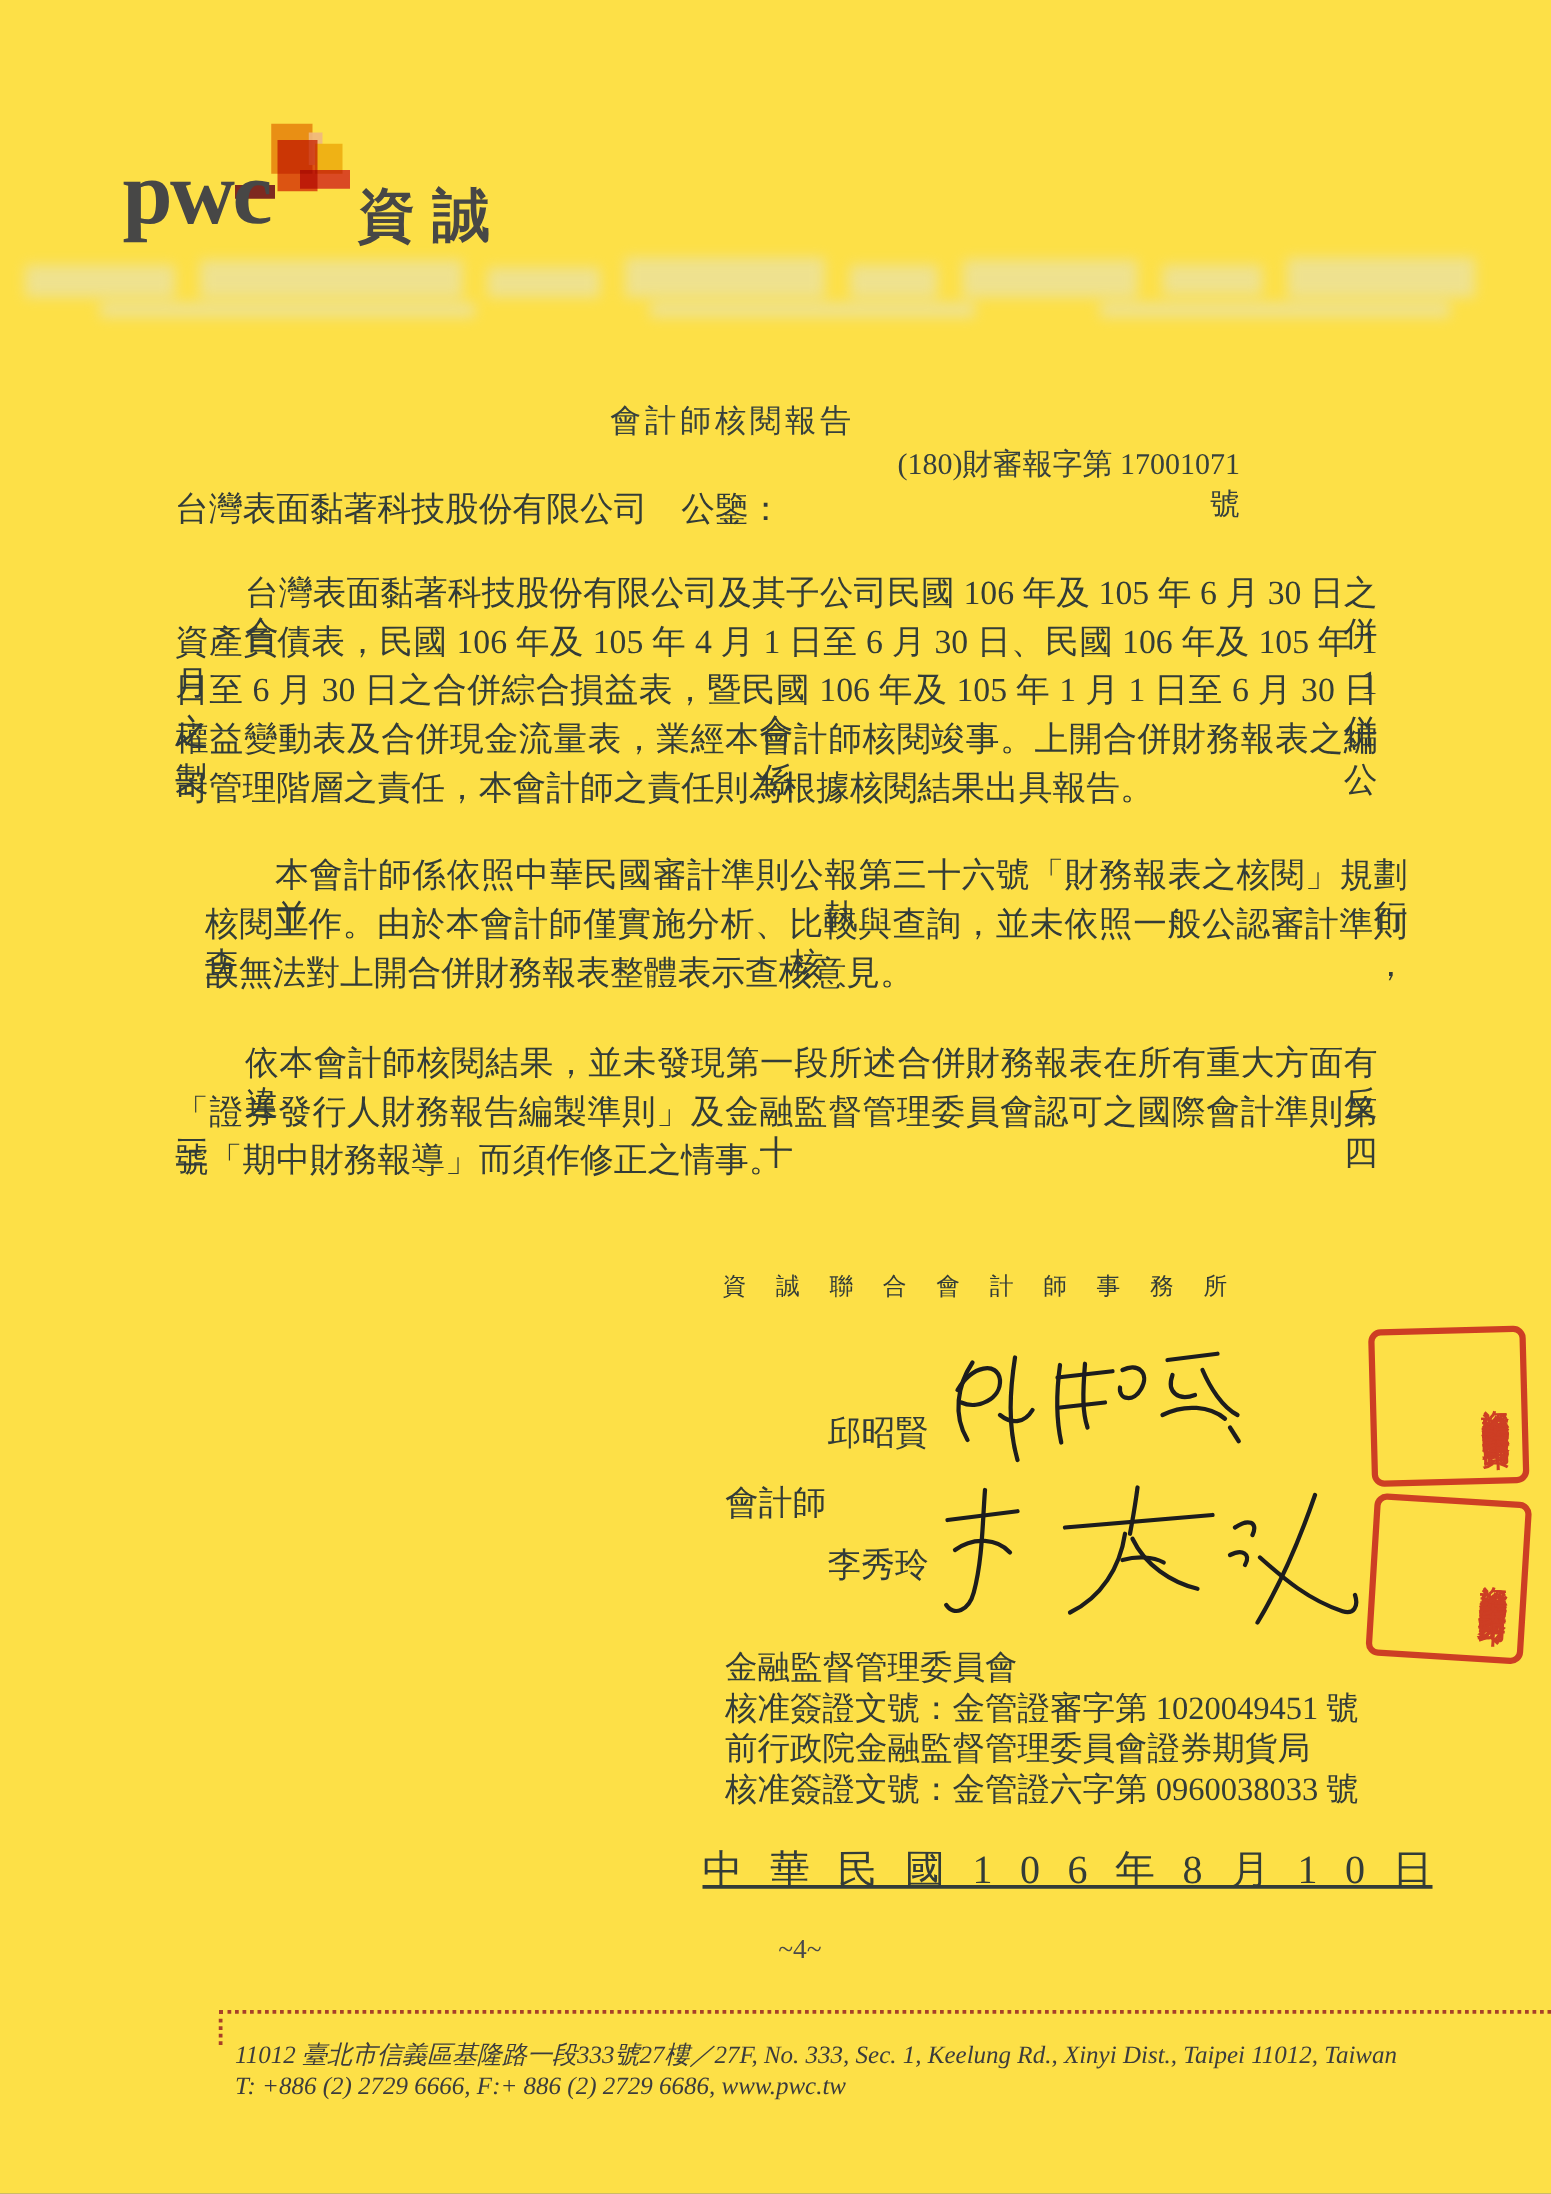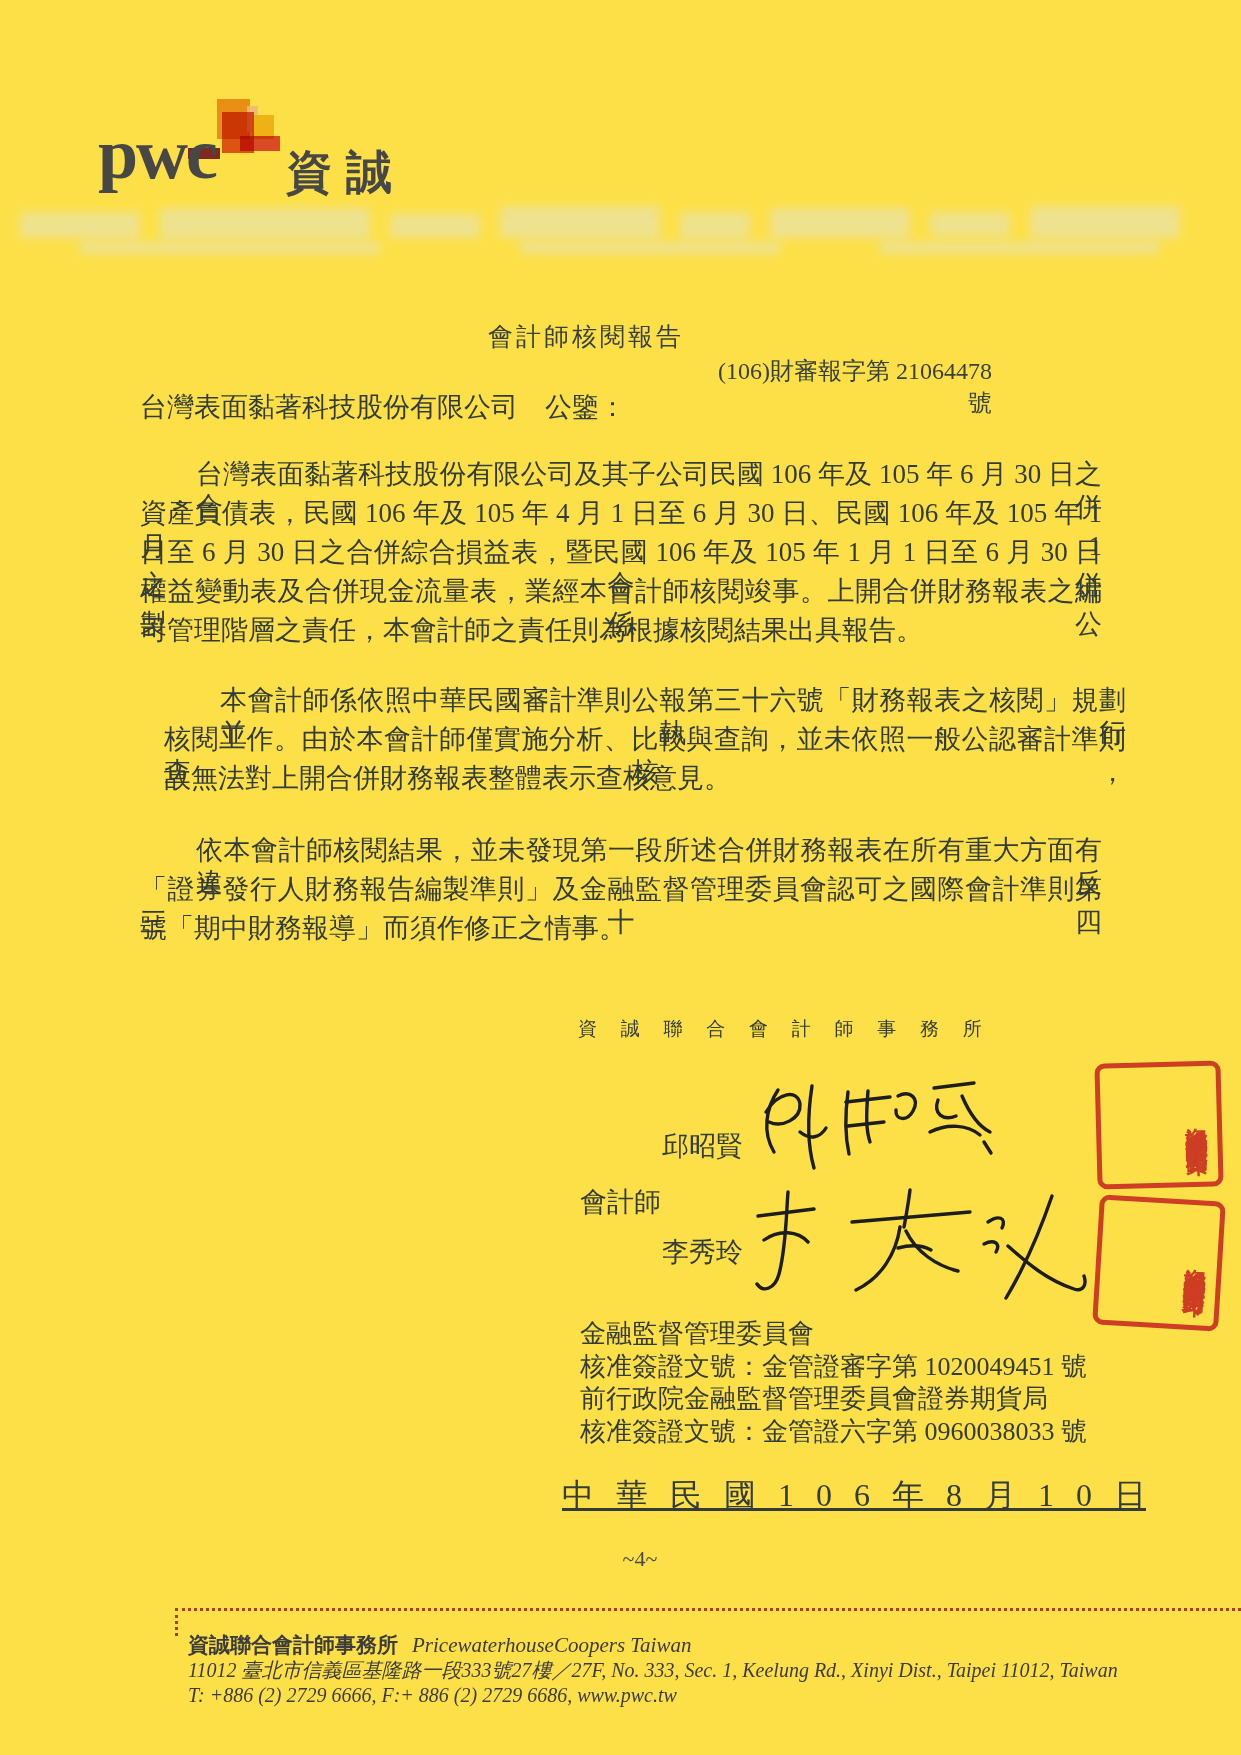--- a/index.html
+++ b/index.html
@@ -115,21 +115,21 @@
     <span style="left:660px;top:6px;width:70px;height:26px;"></span>
     <span style="left:750px;top:2px;width:140px;height:30px;"></span>
     <span style="left:910px;top:6px;width:80px;height:24px;"></span>
     <span style="left:1010px;top:0;width:150px;height:32px;"></span>
     <span style="left:60px;top:36px;width:300px;height:12px;"></span>
     <span style="left:500px;top:36px;width:260px;height:12px;"></span>
     <span style="left:860px;top:36px;width:280px;height:12px;"></span>
   </div>
 
   <div class="doc-title">會計師核閱報告</div>
-  <div class="ref-no">(106)財審報字第 21064478 號</div>
+  <div class="ref-no">(180)財審報字第 17001071 號</div>
   <div class="addressee">台灣表面黏著科技股份有限公司　公鑒：</div>
 
   <div class="para p1">
     <div class="line indent">台灣表面黏著科技股份有限公司及其子公司民國 106 年及 105 年 6 月 30 日之合併</div>
     <div class="line">資產負債表，民國 106 年及 105 年 4 月 1 日至 6 月 30 日、民國 106 年及 105 年 1 月 1</div>
     <div class="line">日至 6 月 30 日之合併綜合損益表，暨民國 106 年及 105 年 1 月 1 日至 6 月 30 日之合併</div>
     <div class="line">權益變動表及合併現金流量表，業經本會計師核閱竣事。上開合併財務報表之編製係公</div>
     <div class="line last">司管理階層之責任，本會計師之責任則為根據核閱結果出具報告。</div>
   </div>
 
@@ -192,20 +192,17 @@
     <div>核准簽證文號：金管證六字第 0960038033 號</div>
   </div>
 
   <div class="date-line">中 華 民 國 1 0 6 年 8 月 1 0 日</div>
 
   <div class="page-num">~4~</div>
 
   <div class="footer-rule"></div>
   <div class="footer-rule-v"></div>
   <div class="footer">
-    <div class="f1">
-      <span class="cjk">資誠聯合會計師事務所</span><span class="en">PricewaterhouseCoopers Taiwan</span>
-    </div>
     <div class="f2">11012 臺北市信義區基隆路一段333號27樓／27F, No. 333, Sec. 1, Keelung Rd., Xinyi Dist., Taipei 11012, Taiwan</div>
     <div class="f3">T: +886 (2) 2729 6666, F:+ 886 (2) 2729 6686, www.pwc.tw</div>
   </div>
 
 </div>
 
 </body></html>

